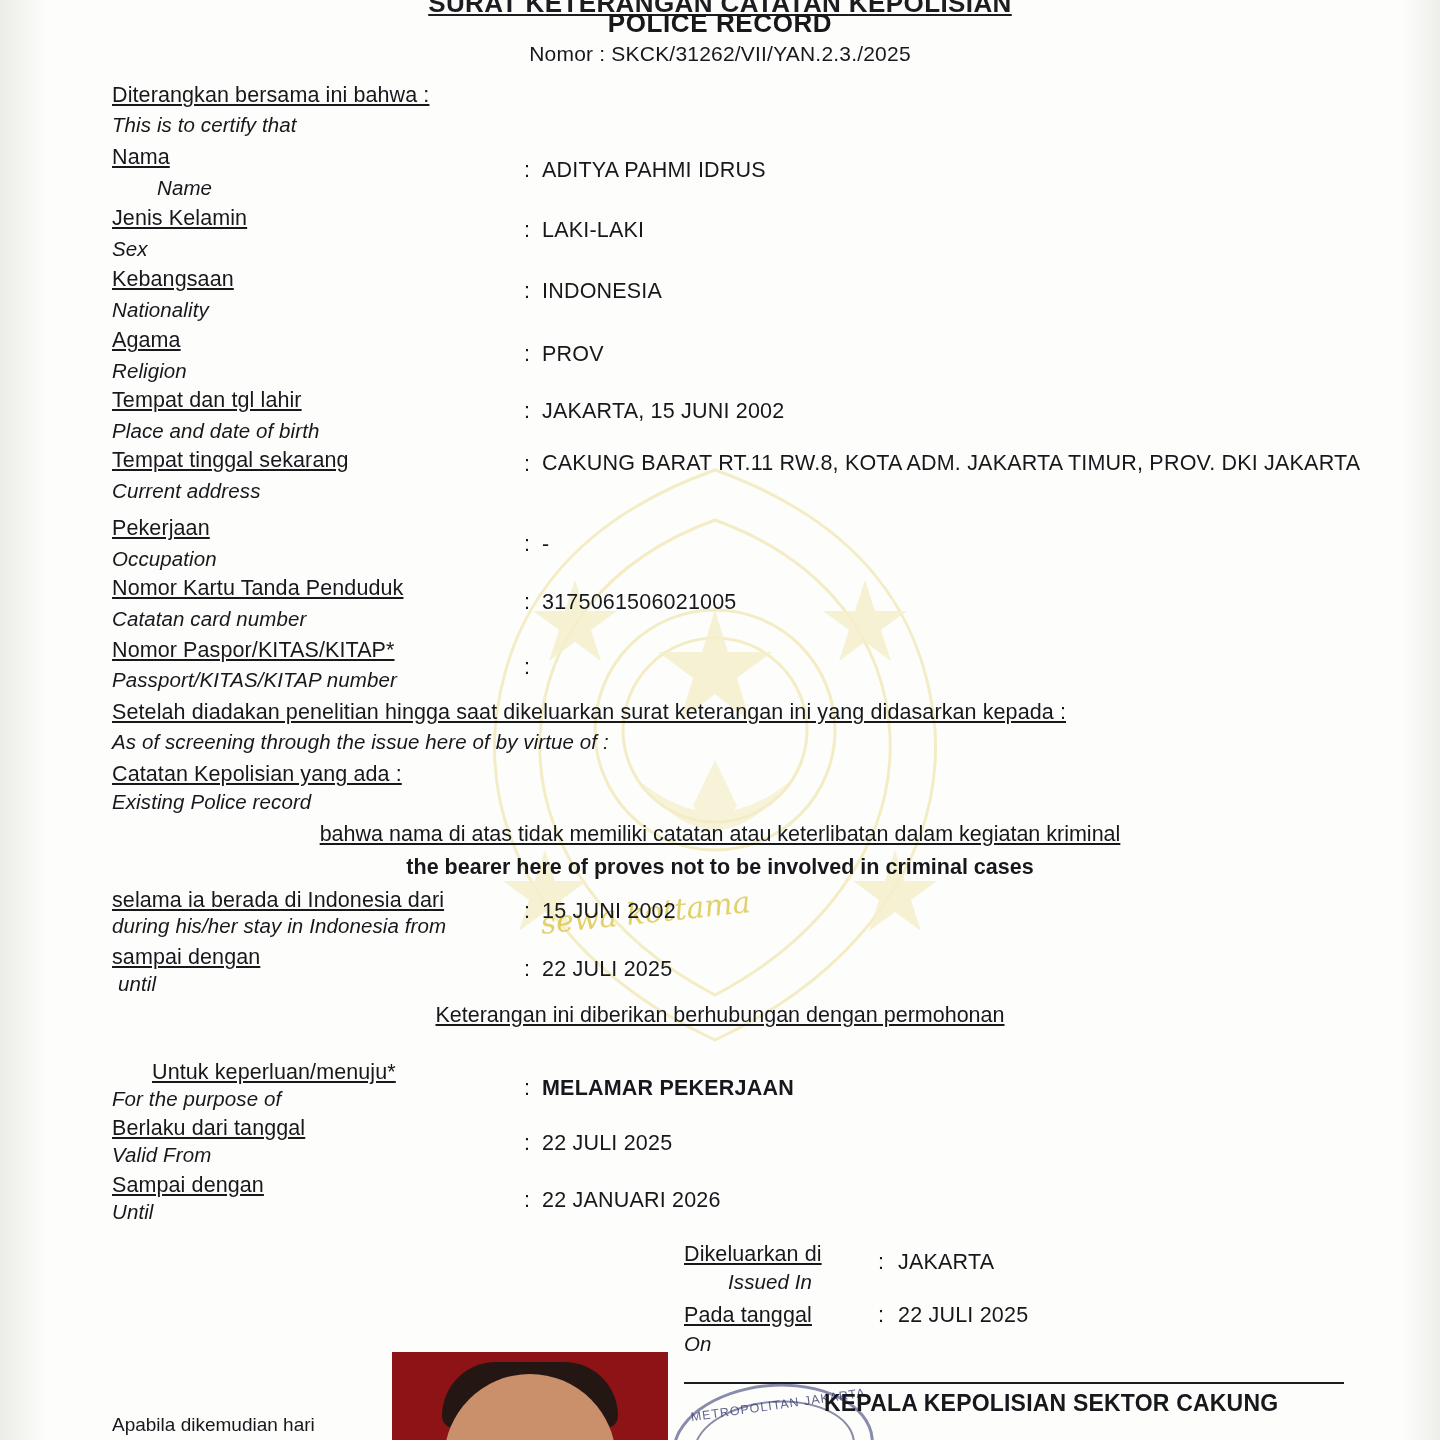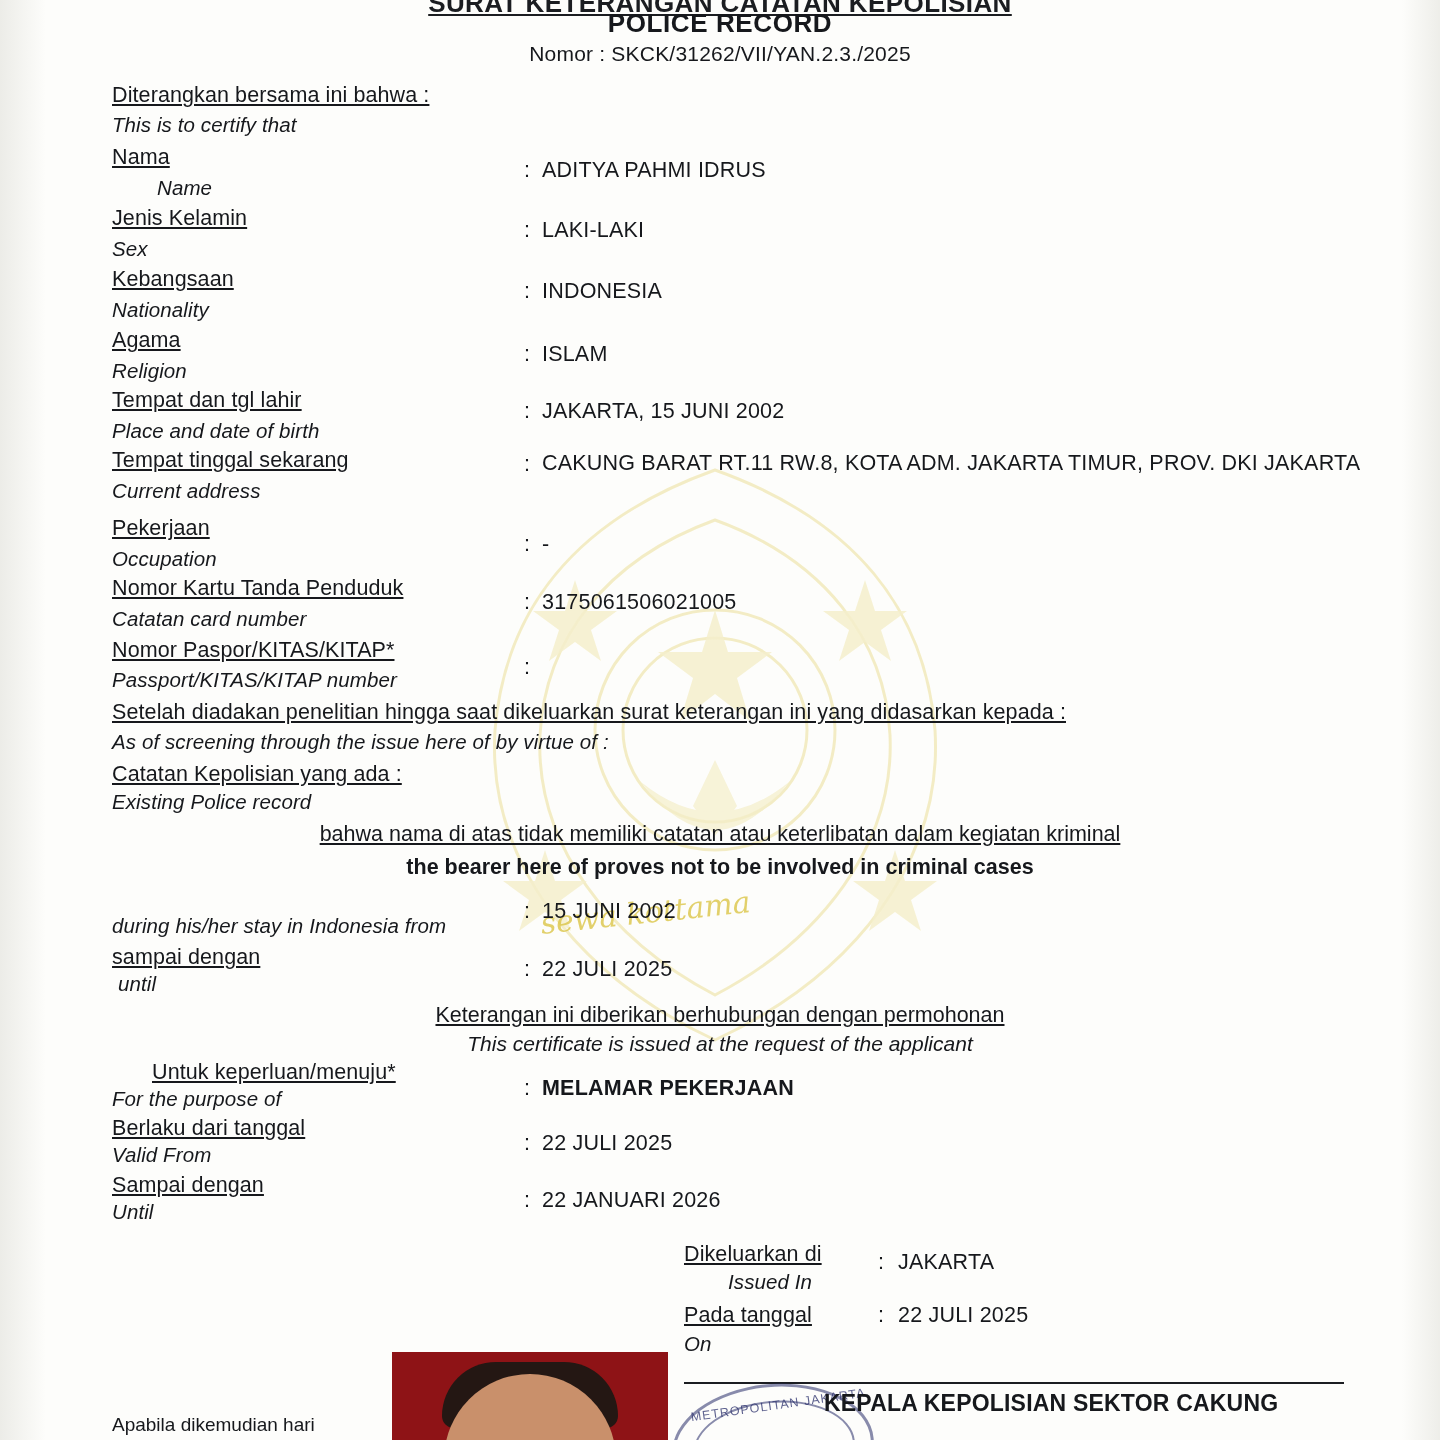--- a/index.html
+++ b/index.html
@@ -279,21 +279,21 @@
   <div class="val valx" style="top:218px;">LAKI-LAKI</div>
 
   <div class="row" style="top:267px;"><span class="lbl-id">Kebangsaan</span></div>
   <div class="row" style="top:298px;"><span class="lbl-en">Nationality</span></div>
   <div class="colon" style="top:279px;">:</div>
   <div class="val valx" style="top:279px;">INDONESIA</div>
 
   <div class="row" style="top:328px;"><span class="lbl-id">Agama</span></div>
   <div class="row" style="top:359px;"><span class="lbl-en">Religion</span></div>
   <div class="colon" style="top:342px;">:</div>
-  <div class="val valx" style="top:342px;">ISLAM</div>
+  <div class="val valx" style="top:342px;">PROV</div>
 
   <div class="row" style="top:388px;"><span class="lbl-id">Tempat dan tgl lahir</span></div>
   <div class="row" style="top:419px;"><span class="lbl-en">Place and date of birth</span></div>
   <div class="colon" style="top:399px;">:</div>
   <div class="val valx" style="top:399px;">JAKARTA, 15 JUNI 2002</div>
 
   <div class="row" style="top:448px;"><span class="lbl-id">Tempat tinggal sekarang</span></div>
   <div class="row" style="top:479px;"><span class="lbl-en">Current address</span></div>
   <div class="colon" style="top:452px;">:</div>
   <div class="val-wrap" style="left:542px; top:448px;">CAKUNG BARAT RT.11 RW.8, KOTA ADM. JAKARTA TIMUR, PROV. DKI JAKARTA</div>
@@ -315,31 +315,31 @@
 
   <div class="row" style="top:700px;"><span class="lbl-id">Setelah diadakan penelitian hingga saat dikeluarkan surat keterangan ini yang didasarkan kepada :</span></div>
   <div class="row" style="top:730px;"><span class="lbl-en">As of screening through the issue here of by virtue of :</span></div>
 
   <div class="row" style="top:762px;"><span class="lbl-id">Catatan Kepolisian yang ada :</span></div>
   <div class="row" style="top:790px;"><span class="lbl-en">Existing Police record</span></div>
 
   <div class="center-line u" style="top:822px; font-size:21.5px;">bahwa nama di atas tidak memiliki catatan atau keterlibatan dalam kegiatan kriminal</div>
   <div class="center-line b" style="top:855px; font-size:21.5px;">the bearer here of proves not to be involved in criminal cases</div>
 
+  <div class="row" style="top:888px;"><span class="lbl-id">selama ia berada di Indonesia dari</span></div>
   <div class="row" style="top:914px;"><span class="lbl-en">during his/her stay in Indonesia from</span></div>
   <div class="colon" style="top:899px;">:</div>
   <div class="val valx" style="top:899px;">15 JUNI 2002</div>
 
   <div class="row" style="top:945px;"><span class="lbl-id">sampai dengan</span></div>
   <div class="row" style="top:972px; left:118px;"><span class="lbl-en">until</span></div>
   <div class="colon" style="top:957px;">:</div>
   <div class="val valx" style="top:957px;">22 JULI 2025</div>
 
   <div class="center-line u" style="top:1003px; font-size:21.5px;">Keterangan ini diberikan berhubungan dengan permohonan</div>
-  <div class="center-line i" style="top:1032px; font-size:21px;">This certificate is issued at the request of the applicant</div>
 
   <div class="row" style="top:1060px;margin-left:40px;"><span class="lbl-id">Untuk keperluan/menuju*</span></div>
   <div class="row" style="top:1087px;"><span class="lbl-en">For the purpose of</span></div>
   <div class="colon" style="top:1076px;">:</div>
   <div class="val valx b" style="top:1076px;">MELAMAR PEKERJAAN</div>
 
   <div class="row" style="top:1116px;"><span class="lbl-id">Berlaku dari tanggal</span></div>
   <div class="row" style="top:1143px;"><span class="lbl-en">Valid From</span></div>
   <div class="colon" style="top:1131px;">:</div>
   <div class="val valx" style="top:1131px;">22 JULI 2025</div>

